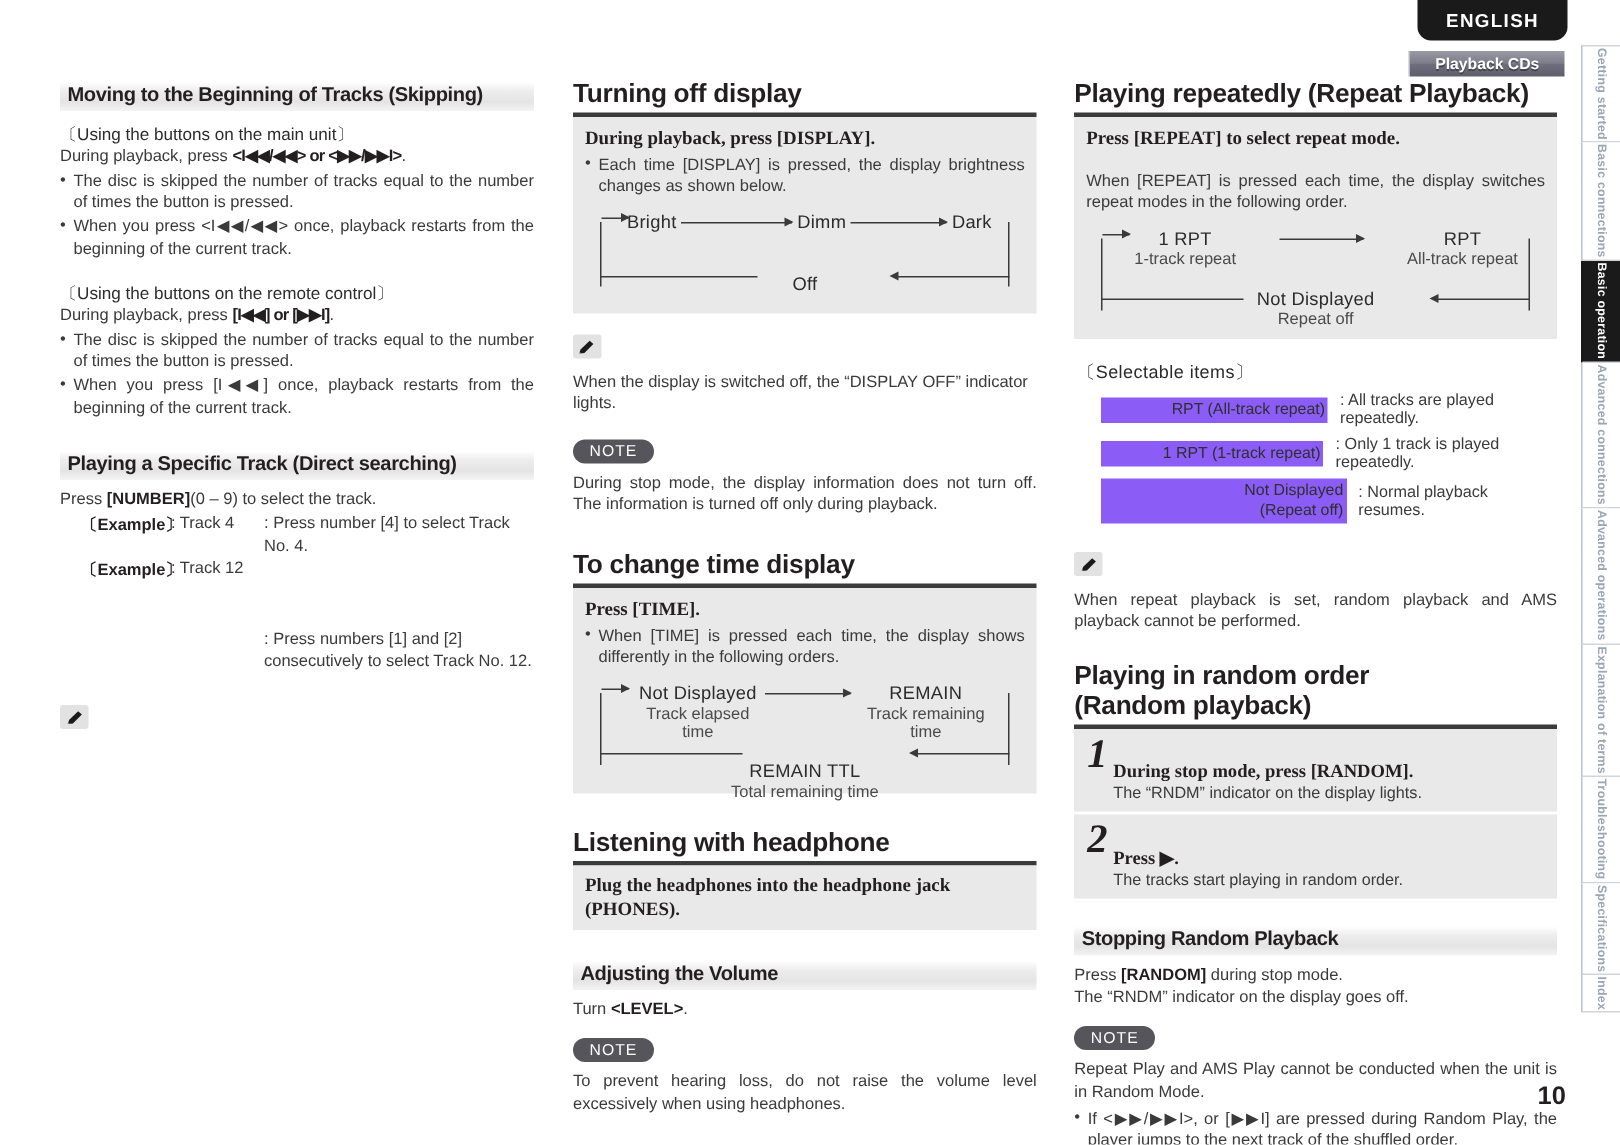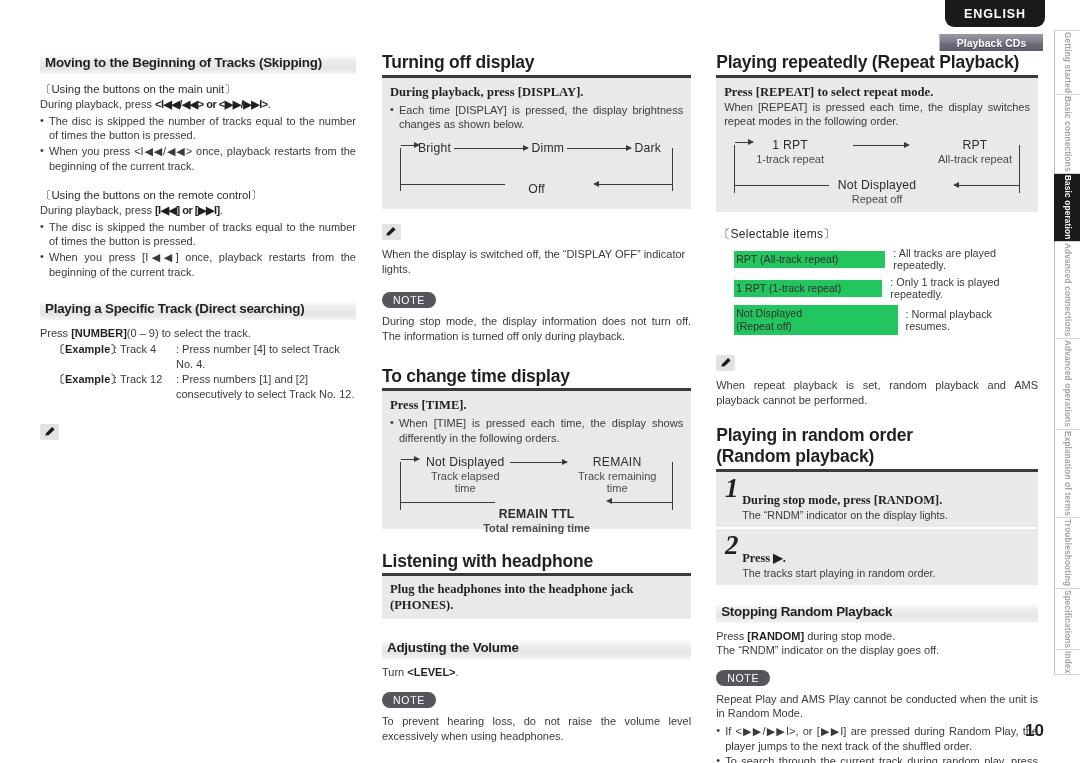--- a/index.html
+++ b/index.html
@@ -199,23 +199,23 @@
     content: ""; position: absolute; left: -5px; top: -3.5px;
     border-right: 6px solid #3a3a3a;
     border-top: 3.5px solid transparent; border-bottom: 3.5px solid transparent;
   }
 
   
   .sel-title { font-size: 12px; color: #2b2b2b; margin: 0 0 4px 2px; letter-spacing: .3px; }
   .sel-row { display: flex; align-items: center; margin-bottom: 5px; }
   .sel-key {
     width: 165px; min-height: 17px;
-    background: #22c55e;
+    background: #8b5cf6;
     font-size: 10.6px; color: #2f2f2f;
-    display: flex; flex-direction: column; align-items: flex-start; justify-content: center;
+    display: flex; flex-direction: column; align-items: flex-end; justify-content: center;
     padding: 2px 2px;
     margin-left: 18px;
     text-align: center;
     line-height: 1.22;
   }
   .sel-val { font-size: 10.8px; color: #3a3a3a; margin-left: 8px; }
 
   
   .step {
     display: flex; align-items: flex-start;
@@ -316,21 +316,21 @@
 
     <div style="margin-left:14px; margin-top:1px;">
       <div style="display:flex;">
         <span class="bk" style="font-size:11px; width:60px; flex:none;">〔Example〕</span>
         <span class="txt" style="width:62px; flex:none;">: Track 4</span>
         <span class="txt">: Press number [4] to select Track No. 4.</span>
       </div>
       <div style="display:flex; margin-top:1px;">
         <span class="bk" style="font-size:11px; width:60px; flex:none;">〔Example〕</span>
         <span class="txt" style="width:62px; flex:none;">: Track 12</span>
-        <span class="txt" style="flex:1;">: Press numbers [1] and [2] consecutively to select Track No. 12.</span>
+        <span class="txt" style="flex:1;margin-top:47px;">: Press numbers [1] and [2] consecutively to select Track No. 12.</span>
       </div>
     </div>
 
     <div class="sp22"></div>
     <div class="pencil-badge">
       <svg width="12" height="11" viewBox="0 0 12 11" aria-hidden="true">
         <path d="M1 9.6 L2.2 6.9 L8.1 1.1 L10.6 3.4 L4.6 9.3 Z" fill="#1a1a1a"></path>
         <path d="M1 9.6 L2.0 9.2 L1.5 8.6 Z" fill="#ffffff"></path>
       </svg>
     </div>
@@ -408,21 +408,21 @@
           <div class="cyc-node">
             <div class="big">Not Displayed</div>
             <div class="small">Track elapsed time</div>
           </div>
           <div class="cyc-arrow-h" style="width:58px;"></div>
           <div class="cyc-node">
             <div class="big">REMAIN</div>
             <div class="small">Track remaining time</div>
           </div>
         </div>
-        <div class="cyc-bottom" style="margin-top:13px;font-weight:bold;">
+        <div class="cyc-bottom" style="margin-top:13px;">
           <div class="cyc-node">
             <div class="big">REMAIN  TTL</div>
             <div class="small">Total remaining time</div>
           </div>
         </div>
       </div>
     </div>
 
     <div class="sp22"></div>
     <h1 class="main-head">Listening with headphone</h1>
@@ -442,21 +442,21 @@
     <div class="sp6"></div>
     <p class="jt">To prevent hearing loss, do not raise the volume level excessively when using headphones.</p>
   </div>
 
   <div class="col col-3">
 
     <h1 class="main-head">Playing repeatedly (Repeat Playback)</h1>
 
     <div class="panel">
       <div class="bold-lead">Press [REPEAT] to select repeat mode.</div>
-      <p class="jt" style="margin-top:0;">When [REPEAT] is pressed each time, the display switches repeat modes in the following order.</p>
+      <p class="jt" style="margin-top:14px;">When [REPEAT] is pressed each time, the display switches repeat modes in the following order.</p>
 
       <div class="cycle tall">
         <div class="loop-l" style="height:48px;"></div>
         <div class="loop-r" style="height:48px;"></div>
         <div class="loop-bl" style="bottom:16px; width:95px;"></div>
         <div class="loop-br arrow-in-b" style="bottom:16px; width:62px;"></div>
         <div class="arrow-in-l"></div>
         <div class="cyc-top" style="padding:0 16px 0 30px;">
           <div class="cyc-node">
             <div class="big">1 RPT</div>

